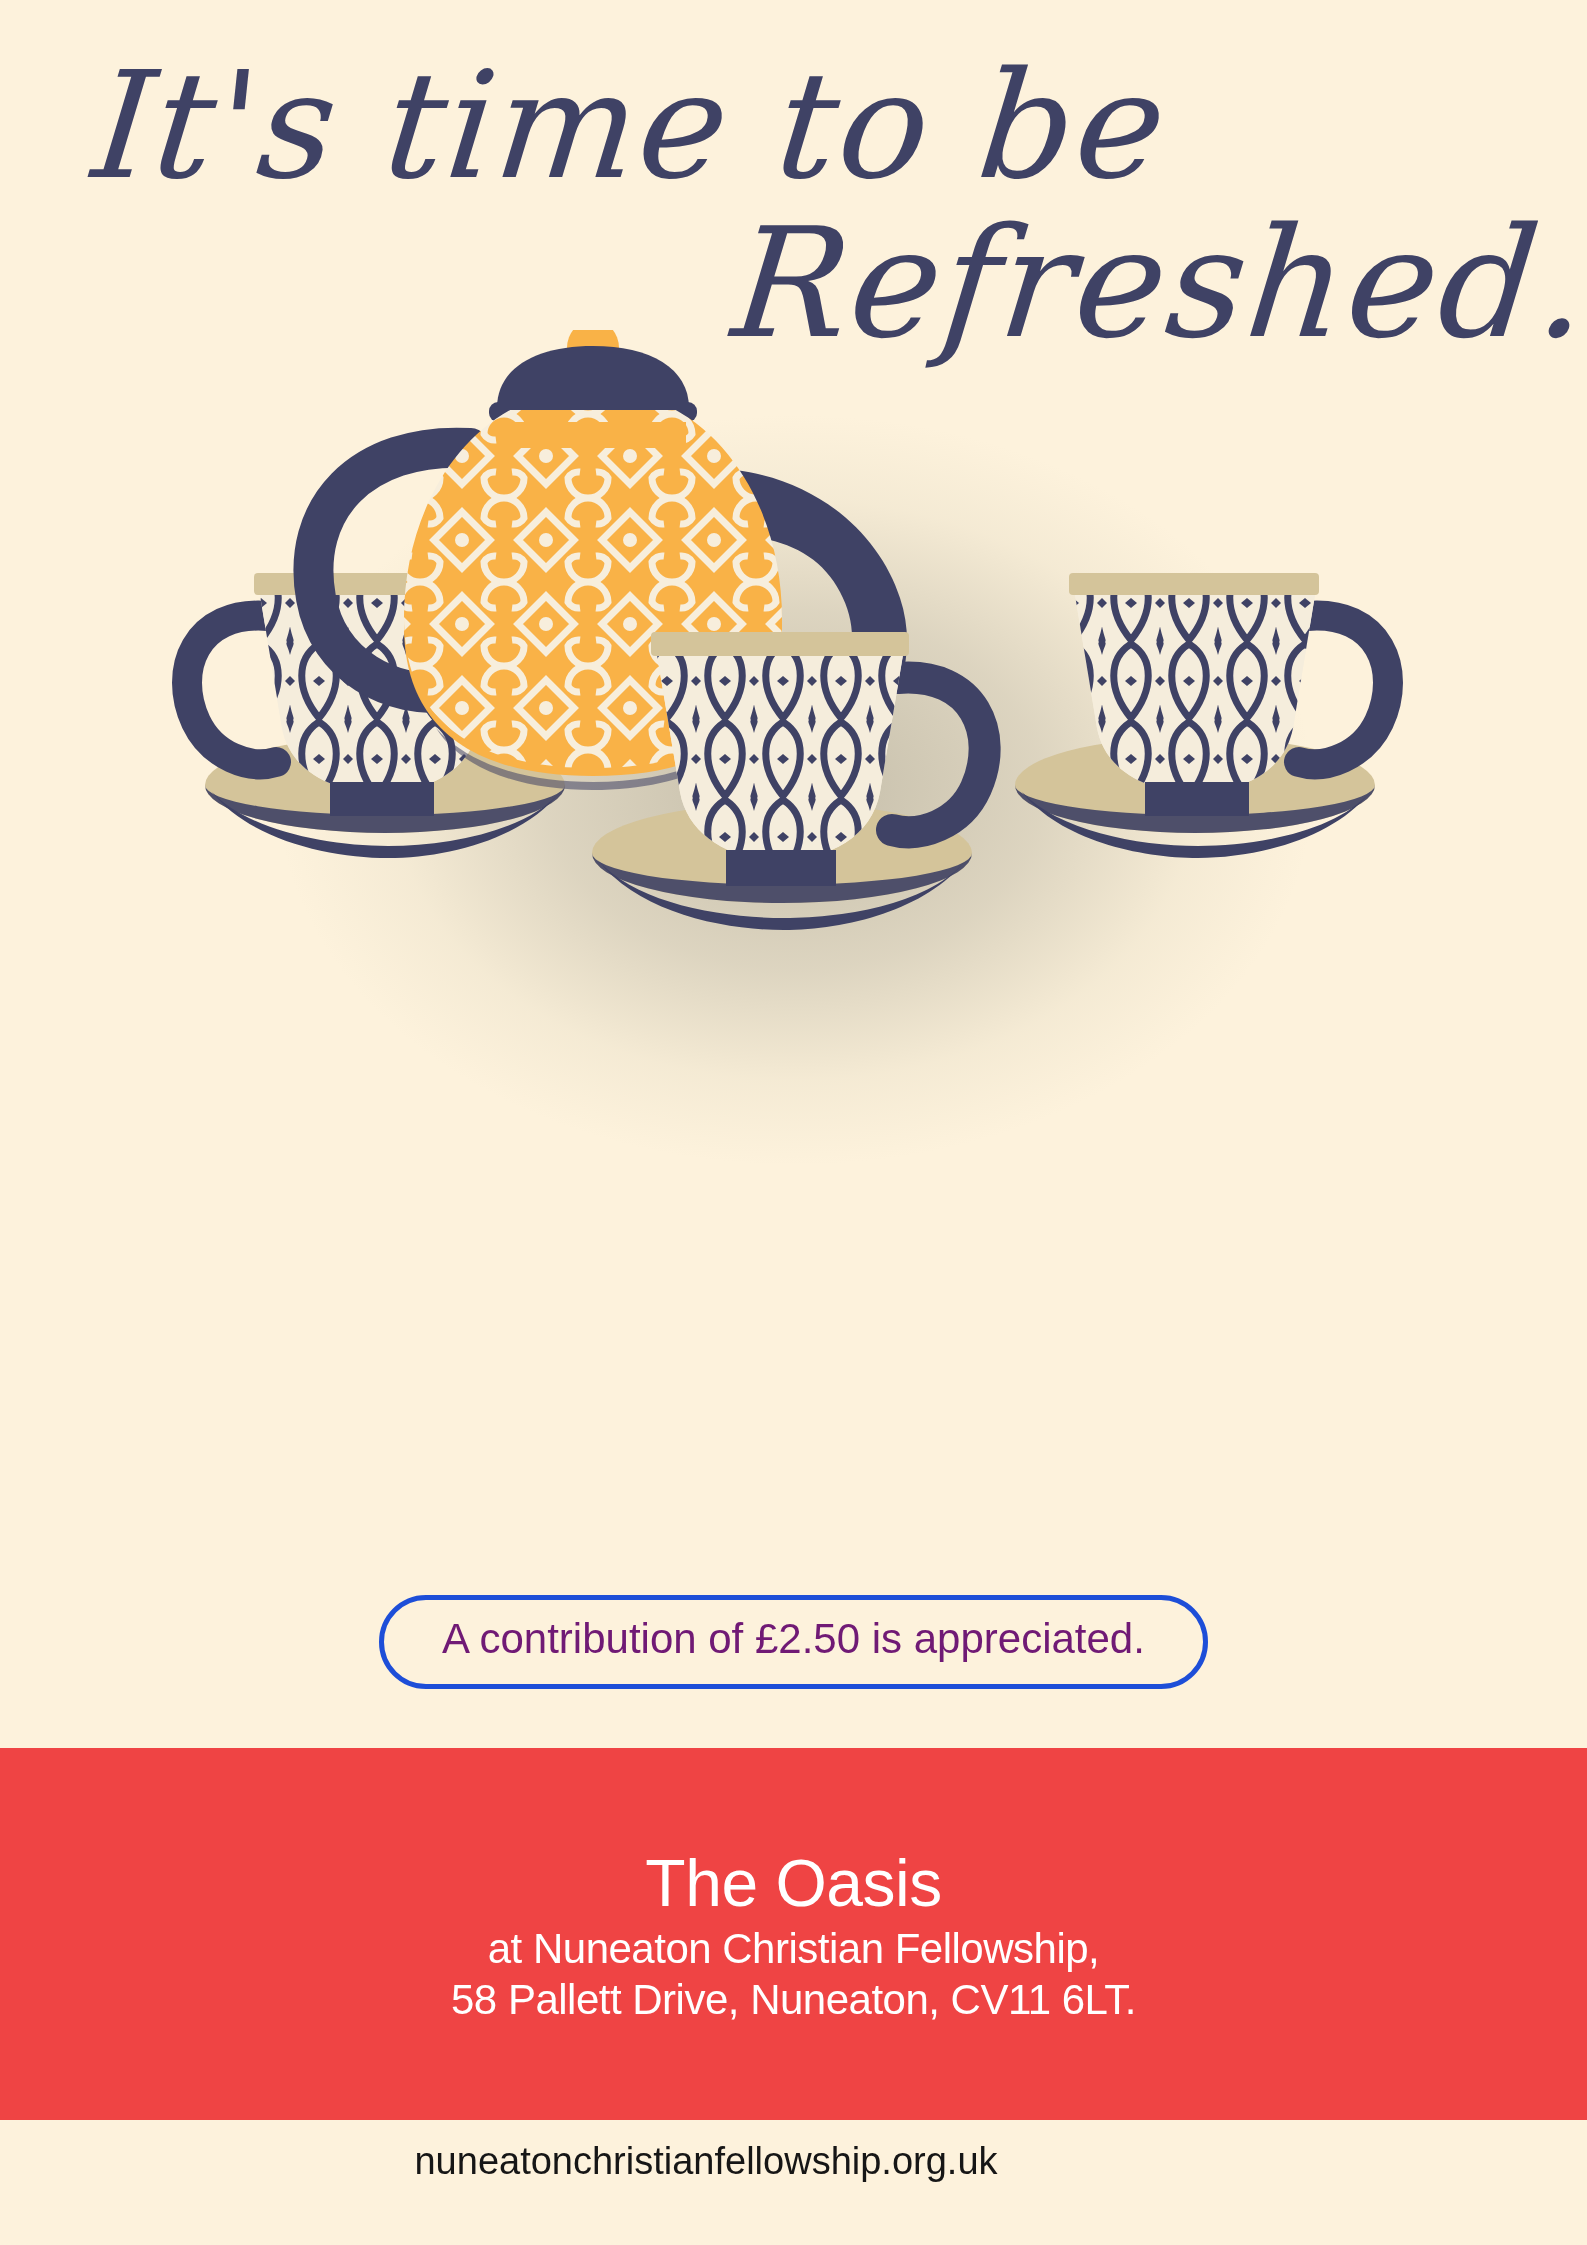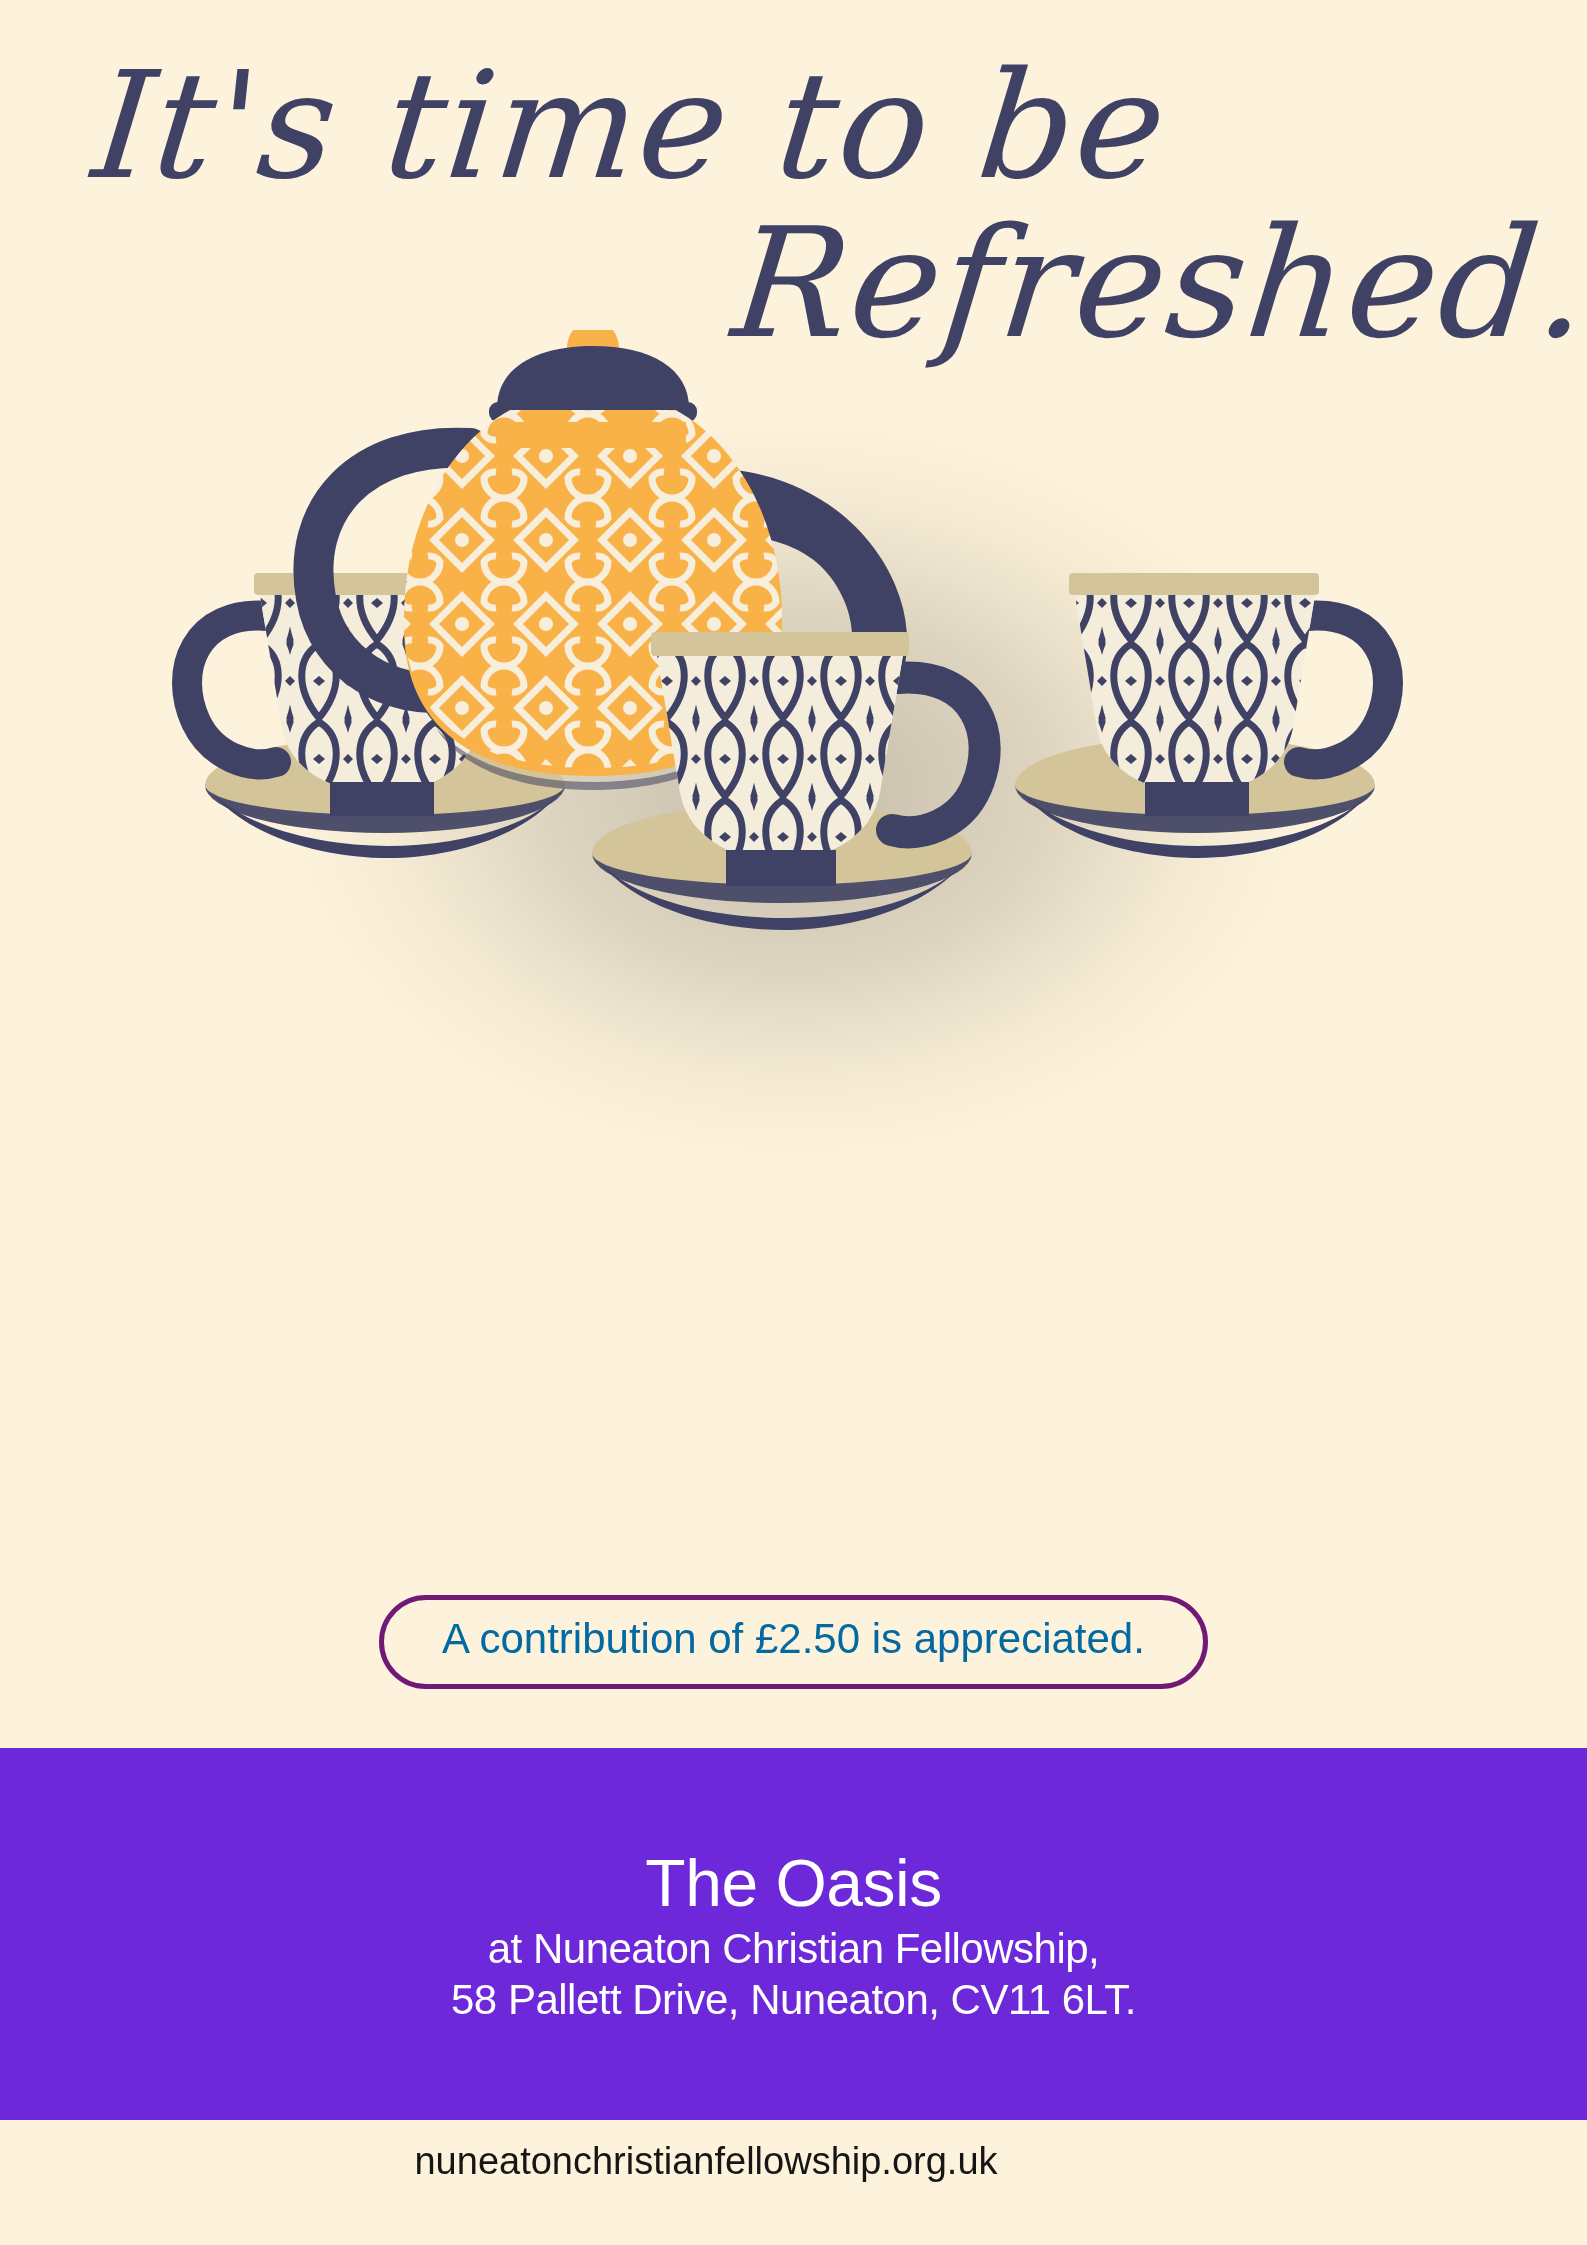--- a/index.html
+++ b/index.html
@@ -66,31 +66,31 @@
   }
   .line-time{
     font-size:62px;line-height:1.06;font-weight:400;
     margin:0 0 44px 0;letter-spacing:-0.5px;
   }
   .pill-wrap{
     position:absolute;left:0;top:1595px;width:1587px;
     display:flex;justify-content:center;z-index:6;
   }
   .pill{
-    border:5px solid #701a75;
+    border:5px solid #1d4ed8;
     border-radius:70px;
     padding:16px 58px 22px 58px;
-    font-size:42px;line-height:1.1;color:#0369a1;
+    font-size:42px;line-height:1.1;color:#701a75;
     background:transparent;white-space:nowrap;text-align:right;
   }
 
   
   .footer-band{
     position:absolute;left:0;top:1748px;width:1587px;height:372px;
-    background:#6d28d9;color:#FFFFFF;
+    background:#ef4444;color:#FFFFFF;
     display:flex;flex-direction:column;align-items:center;justify-content:center;
     z-index:6;
   }
   .f-line{font-size:42px;line-height:1.22;white-space:nowrap;letter-spacing:-0.5px;}
   .f-line.first{font-size:66px;}
 
   .site-strip{
     position:absolute;left:0;top:2120px;width:1412px;height:125px;
     background:#FDF2DC;
     display:flex;align-items:flex-start;justify-content:center;

